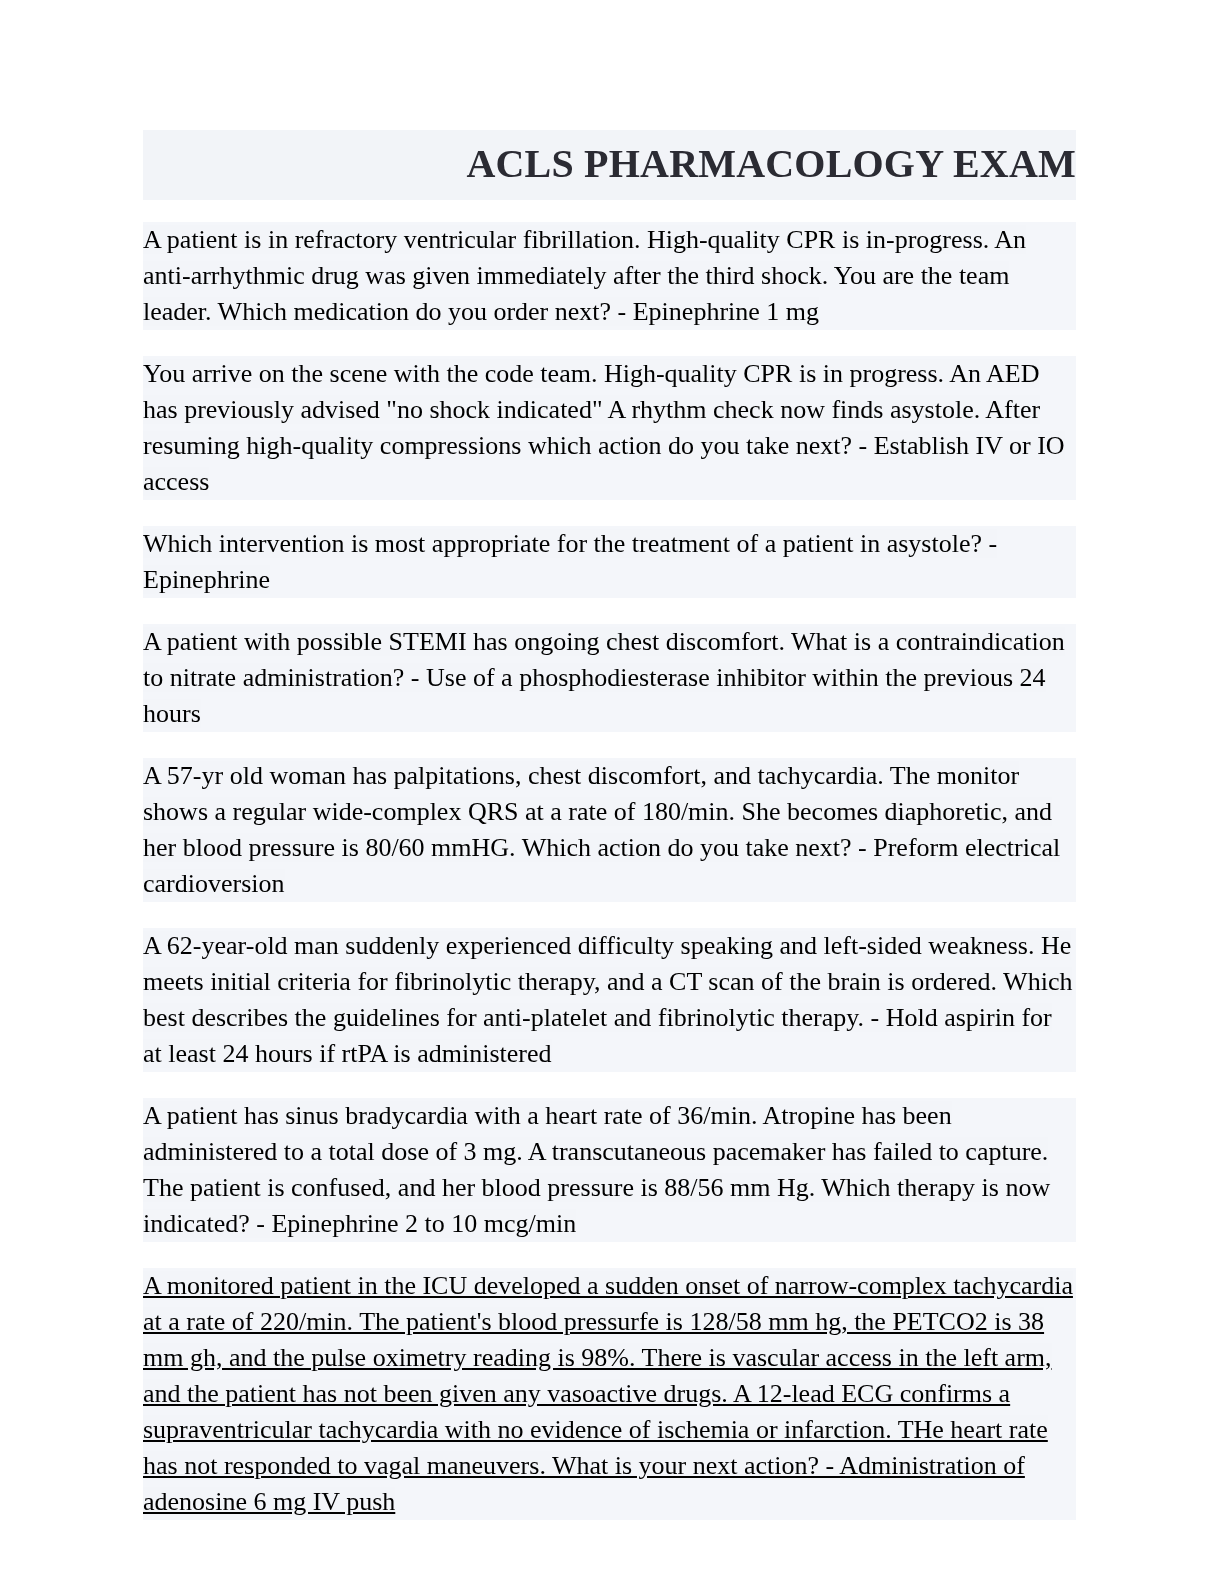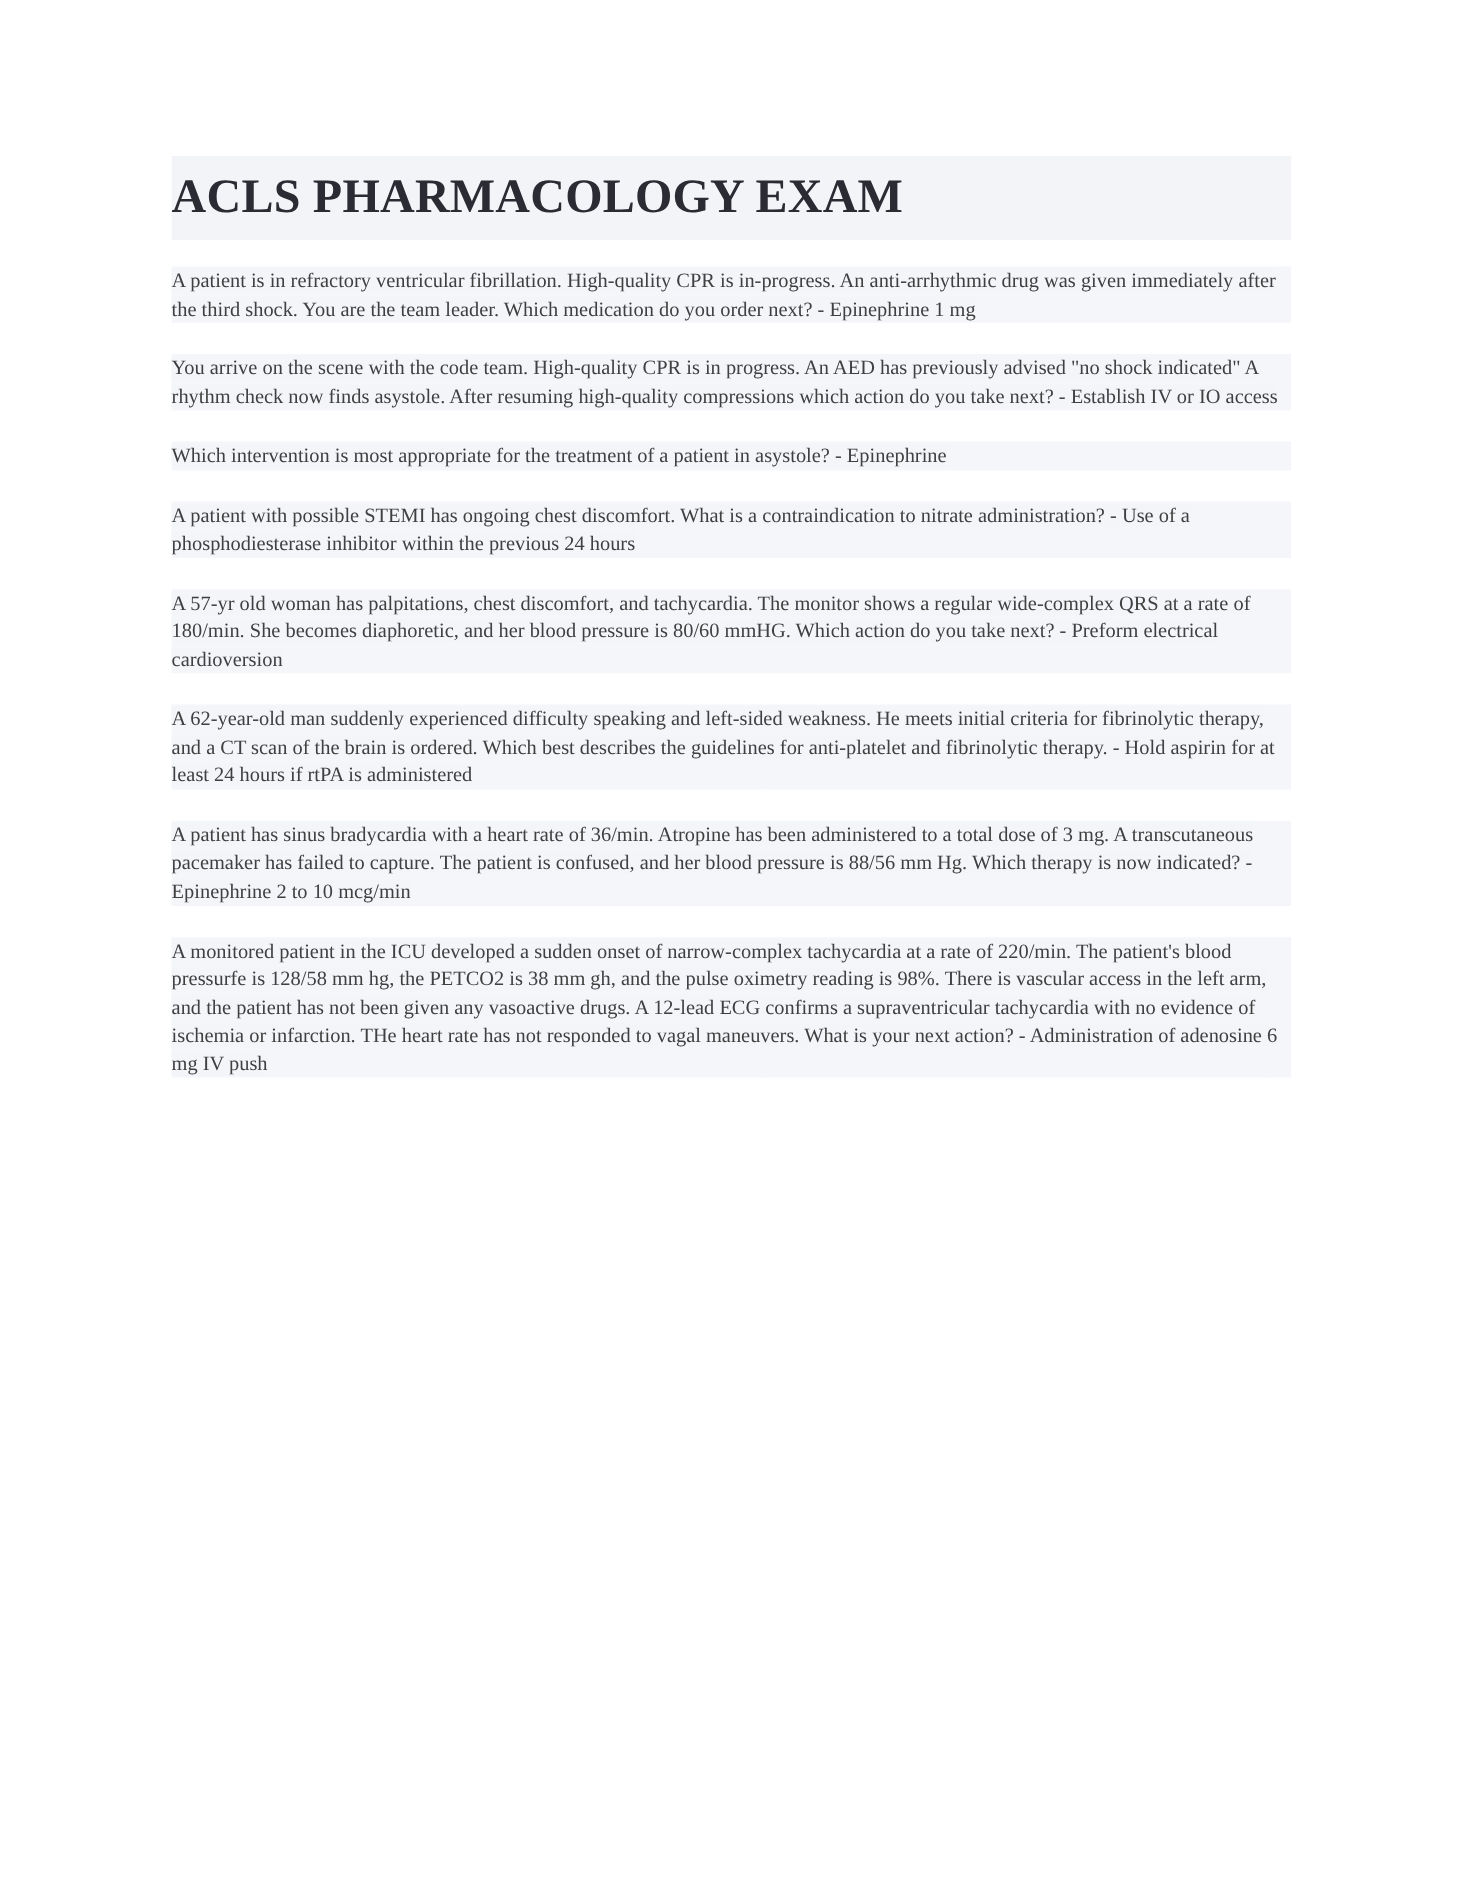--- a/index.html
+++ b/index.html
@@ -17,41 +17,42 @@
   .page {
     position: relative;
     width: 1224px;
     height: 1584px;
     box-sizing: border-box;
     padding: 130px 148px 0 143px;
     background: #ffffff;
   }
   .doc-title {
     display: block;
-    text-align: left;
+    text-align: right;
     font-size: 40px;
     font-weight: bold;
     letter-spacing: 0.2px;
     color: #2b2b33;
     background: #f2f4f8;
     padding: 12px 0 14px 0;
     margin: 0 0 22px 0;
     line-height: 1.1;
   }
   .qa {
-    font-size: 17px;
+    font-size: 26px;
     line-height: 1.385;
-    color: #404040;
+    color: #000000;
     margin: 0 0 26px 0;
     text-align: left;
     background: linear-gradient(to bottom, #f4f6fa 0%, #f4f6fa 100%);
     background-repeat: no-repeat;
   }
   .qa:last-child {
     margin-bottom: 0;
+    text-decoration: underline;
   }
   .qa span.txt {
     background-color: #f3f5f9;
     box-decoration-break: clone;
     -webkit-box-decoration-break: clone;
   }
 </style>
 </head>
 <body>
 

